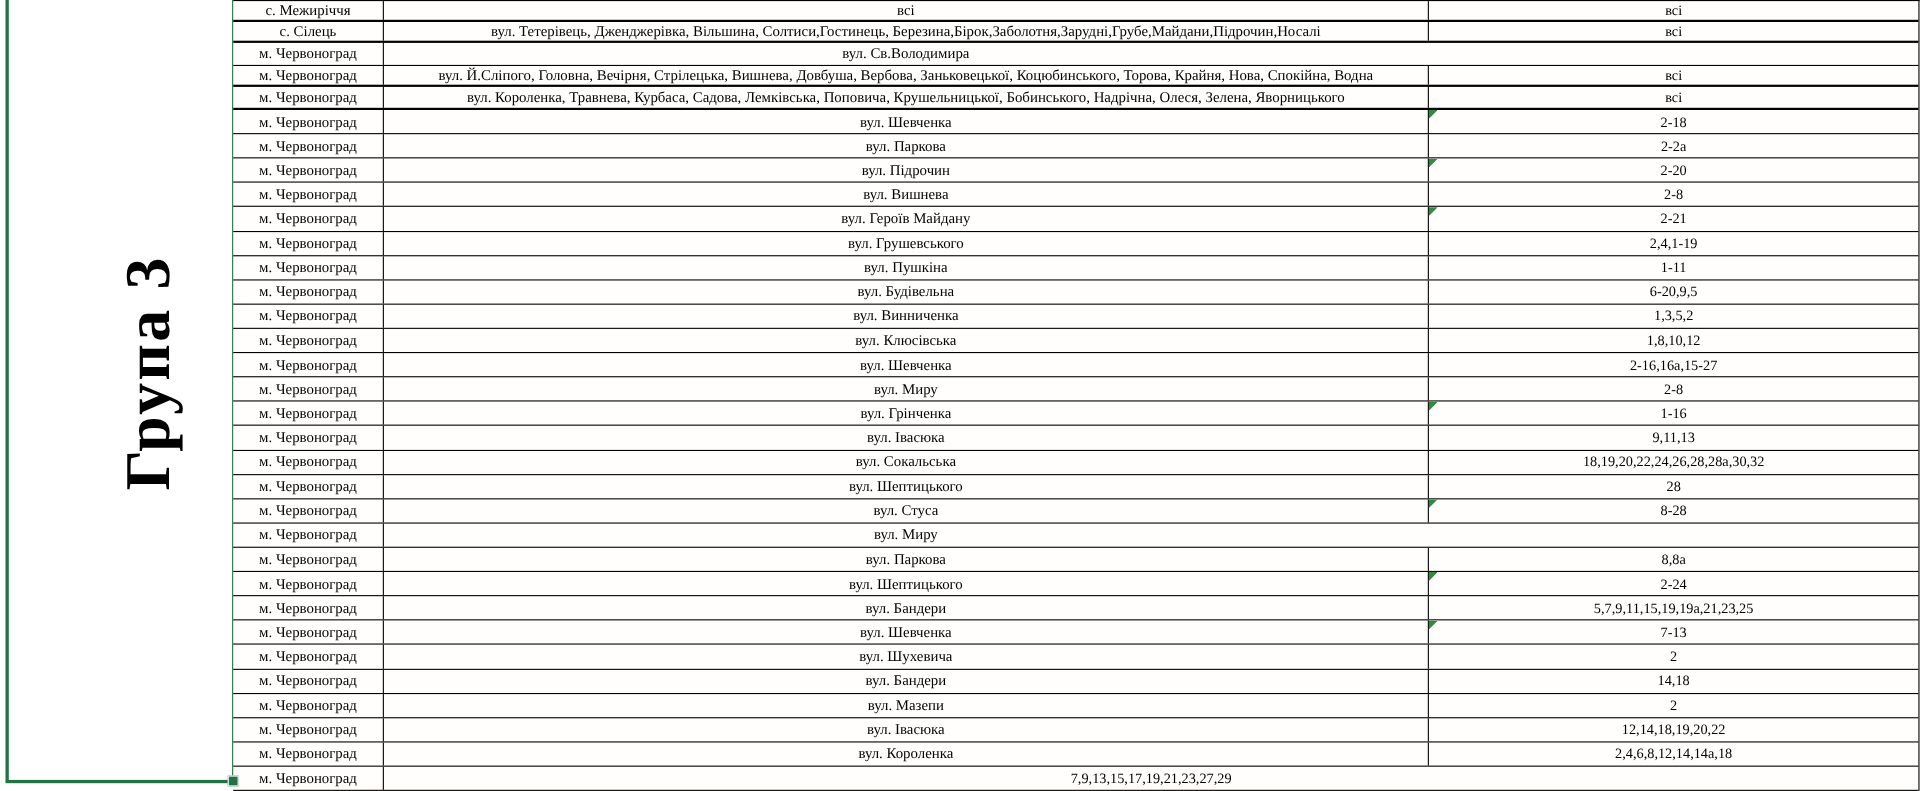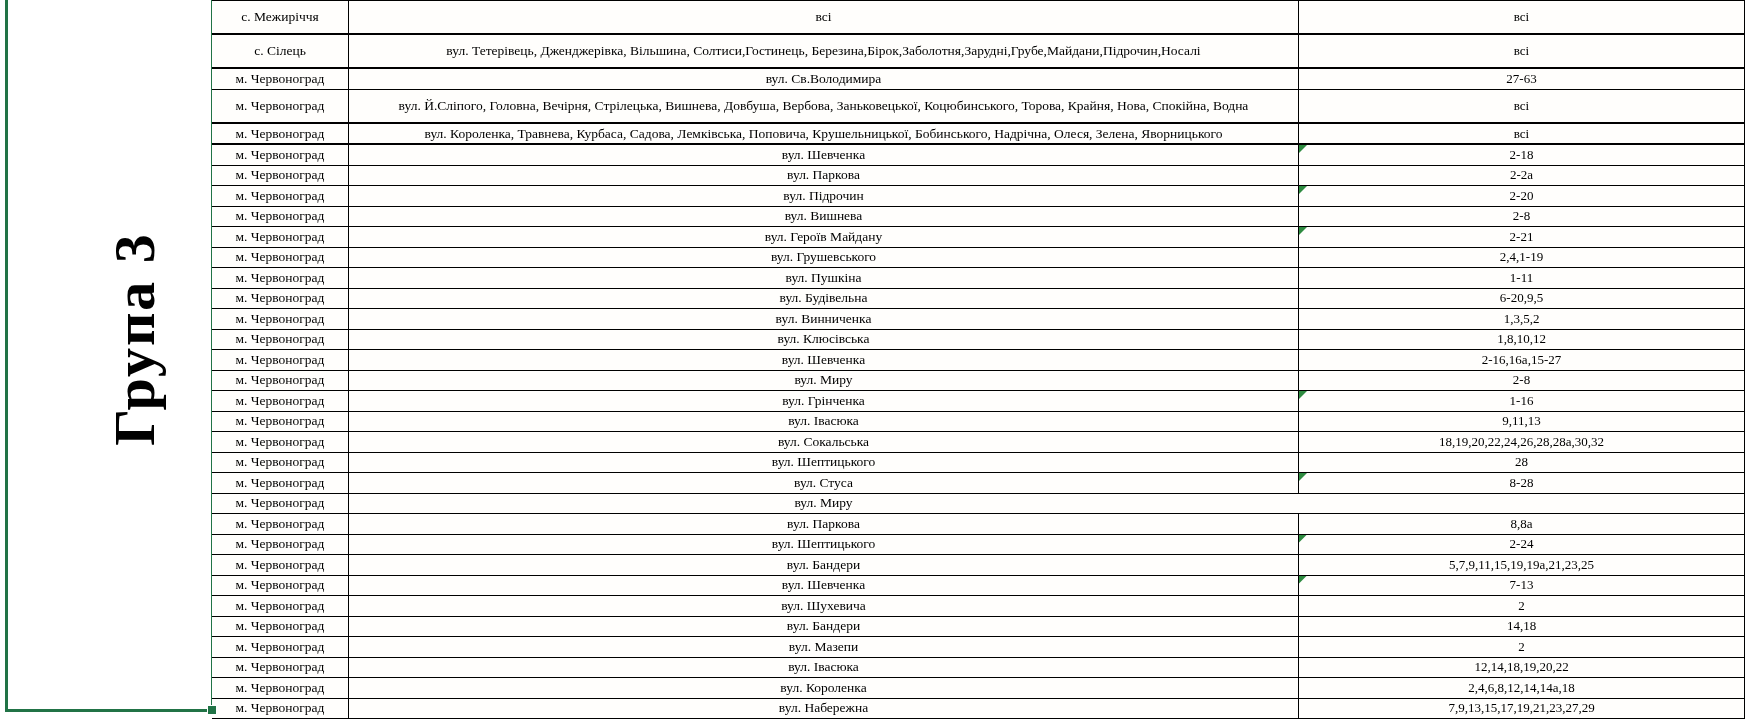--- a/index.html
+++ b/index.html
@@ -52,21 +52,21 @@
     border-right:1px solid #000;
     background:#fffefc;
   }
   .row{
     display:flex;
     flex-direction:row;
     border-bottom:1px solid #000;
     box-sizing:border-box;
     min-height:0;
   }
-  .row.r-tall{height:34px;flex:none;}
+  .row.r-tall{height:19px;flex:none;}
   .row.r-med{height:21px;flex:none;}
   .row.r-small{flex:1 1 0;}
   .row.thick{border-bottom-width:2px;}
   .cell{
     display:flex;
     align-items:center;
     justify-content:center;
     text-align:center;
     box-sizing:border-box;
     position:relative;
@@ -101,21 +101,20 @@
         <div class="cell c-numbers">всі</div>
       </div>
       <div class="row r-tall thick">
         <div class="cell c-settlement">с. Сілець</div>
         <div class="cell c-streets">вул. Тетерівець, Дженджерівка, Вільшина, Солтиси,Гостинець, Березина,Бірок,Заболотня,Зарудні,Грубе,Майдани,Підрочин,Носалі</div>
         <div class="cell c-numbers">всі</div>
       </div>
       <div class="row r-med">
         <div class="cell c-settlement">м. Червоноград</div>
         <div class="cell c-streets">вул. Св.Володимира</div>
-        <div class="cell c-numbers">27-63</div>
       </div>
       <div class="row r-tall thick">
         <div class="cell c-settlement">м. Червоноград</div>
         <div class="cell c-streets">вул. Й.Сліпого, Головна, Вечірня, Стрілецька, Вишнева, Довбуша, Вербова, Заньковецької, Коцюбинського, Торова, Крайня, Нова, Спокійна, Водна</div>
         <div class="cell c-numbers">всі</div>
       </div>
       <div class="row r-med thick">
         <div class="cell c-settlement">м. Червоноград</div>
         <div class="cell c-streets">вул. Короленка, Травнева, Курбаса, Садова, Лемківська, Поповича, Крушельницької, Бобинського, Надрічна, Олеся, Зелена, Яворницького</div>
         <div class="cell c-numbers">всі</div>
@@ -249,17 +248,16 @@
         <div class="cell c-streets">вул. Івасюка</div>
         <div class="cell c-numbers">12,14,18,19,20,22</div>
       </div>
       <div class="row r-small">
         <div class="cell c-settlement">м. Червоноград</div>
         <div class="cell c-streets">вул. Короленка</div>
         <div class="cell c-numbers">2,4,6,8,12,14,14а,18</div>
       </div>
       <div class="row r-small">
         <div class="cell c-settlement">м. Червоноград</div>
-        <div class="cell c-streets">вул. Набережна</div>
         <div class="cell c-numbers">7,9,13,15,17,19,21,23,27,29</div>
       </div>
     </div>
 </div>
 
 </body></html>

